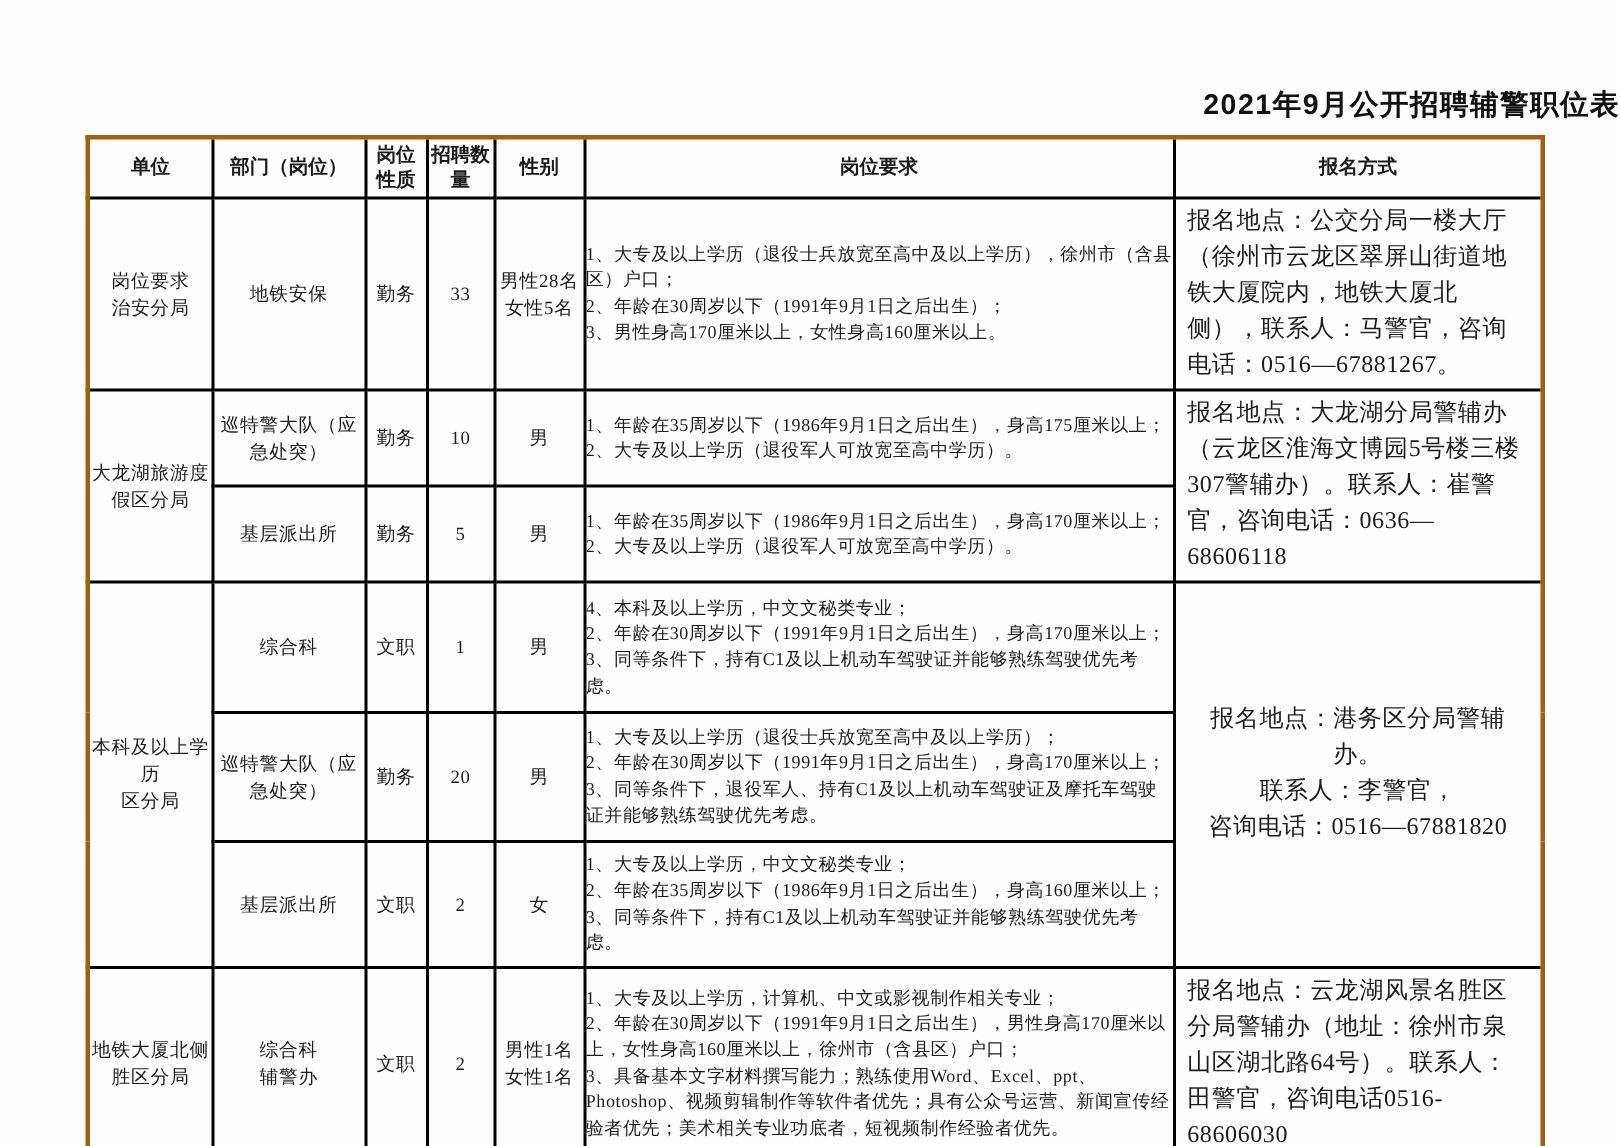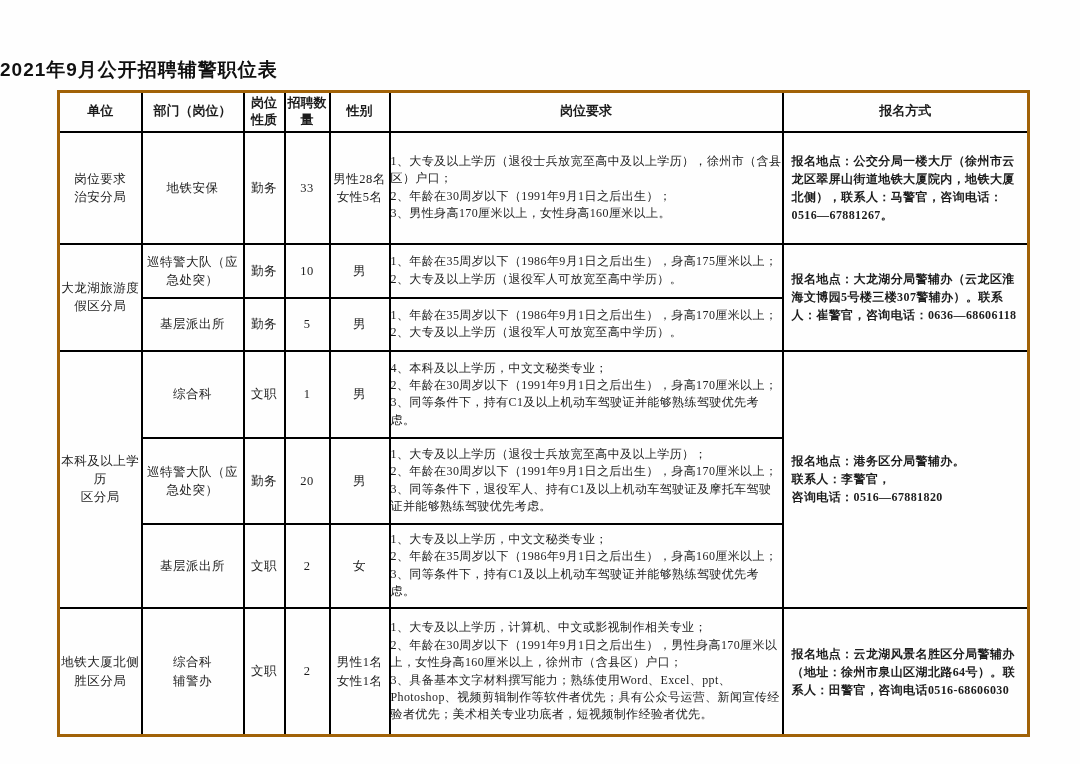--- a/index.html
+++ b/index.html
@@ -7,21 +7,21 @@
     position:relative;
     width:1080px;height:764px;
     background:#fefefe;
     font-family:"Liberation Serif","DejaVu Serif",serif;
     color:#1c1c1c;
     overflow:hidden;
   }
   .title{
     margin:0;
     padding-top:57px;
-    text-align:left;
+    text-align:right;
     font-family:"Liberation Sans","DejaVu Sans",sans-serif;
     font-weight:bold;
     font-size:19px;
     letter-spacing:1px;
     color:#111;
   }
   table.job-table{
     table-layout:fixed;
     border-collapse:collapse;
     margin:7px 0 0 57px;
@@ -49,28 +49,27 @@
     letter-spacing:0.5px;
   }
   .req-cell{
     font-size:12px;
     text-align:left;
     padding:3px 0;
     line-height:1.45;
     letter-spacing:0.4px;
   }
   .reg-cell{
-    font-size:12px;
+    font-size:16px;
     text-align:left;
-    padding:19px 8px;
+    padding:3px 8px;
     line-height:1.5;
     letter-spacing:0.4px;
-    font-weight:bold;
-  }
-  .reg-center{text-align:left;margin-left:19px;}
+  }
+  .reg-center{text-align:center;margin-left:19px;}
   tr.hr{height:36px;}
   tr.r1{height:75px;}
   tr.r2{height:54px;}
   tr.r3{height:53px;}
   tr.r4{height:87px;}
   tr.r5{height:86px;}
   tr.r6{height:84px;}
   tr.r7{height:128px;}
 </style>
 </head>

